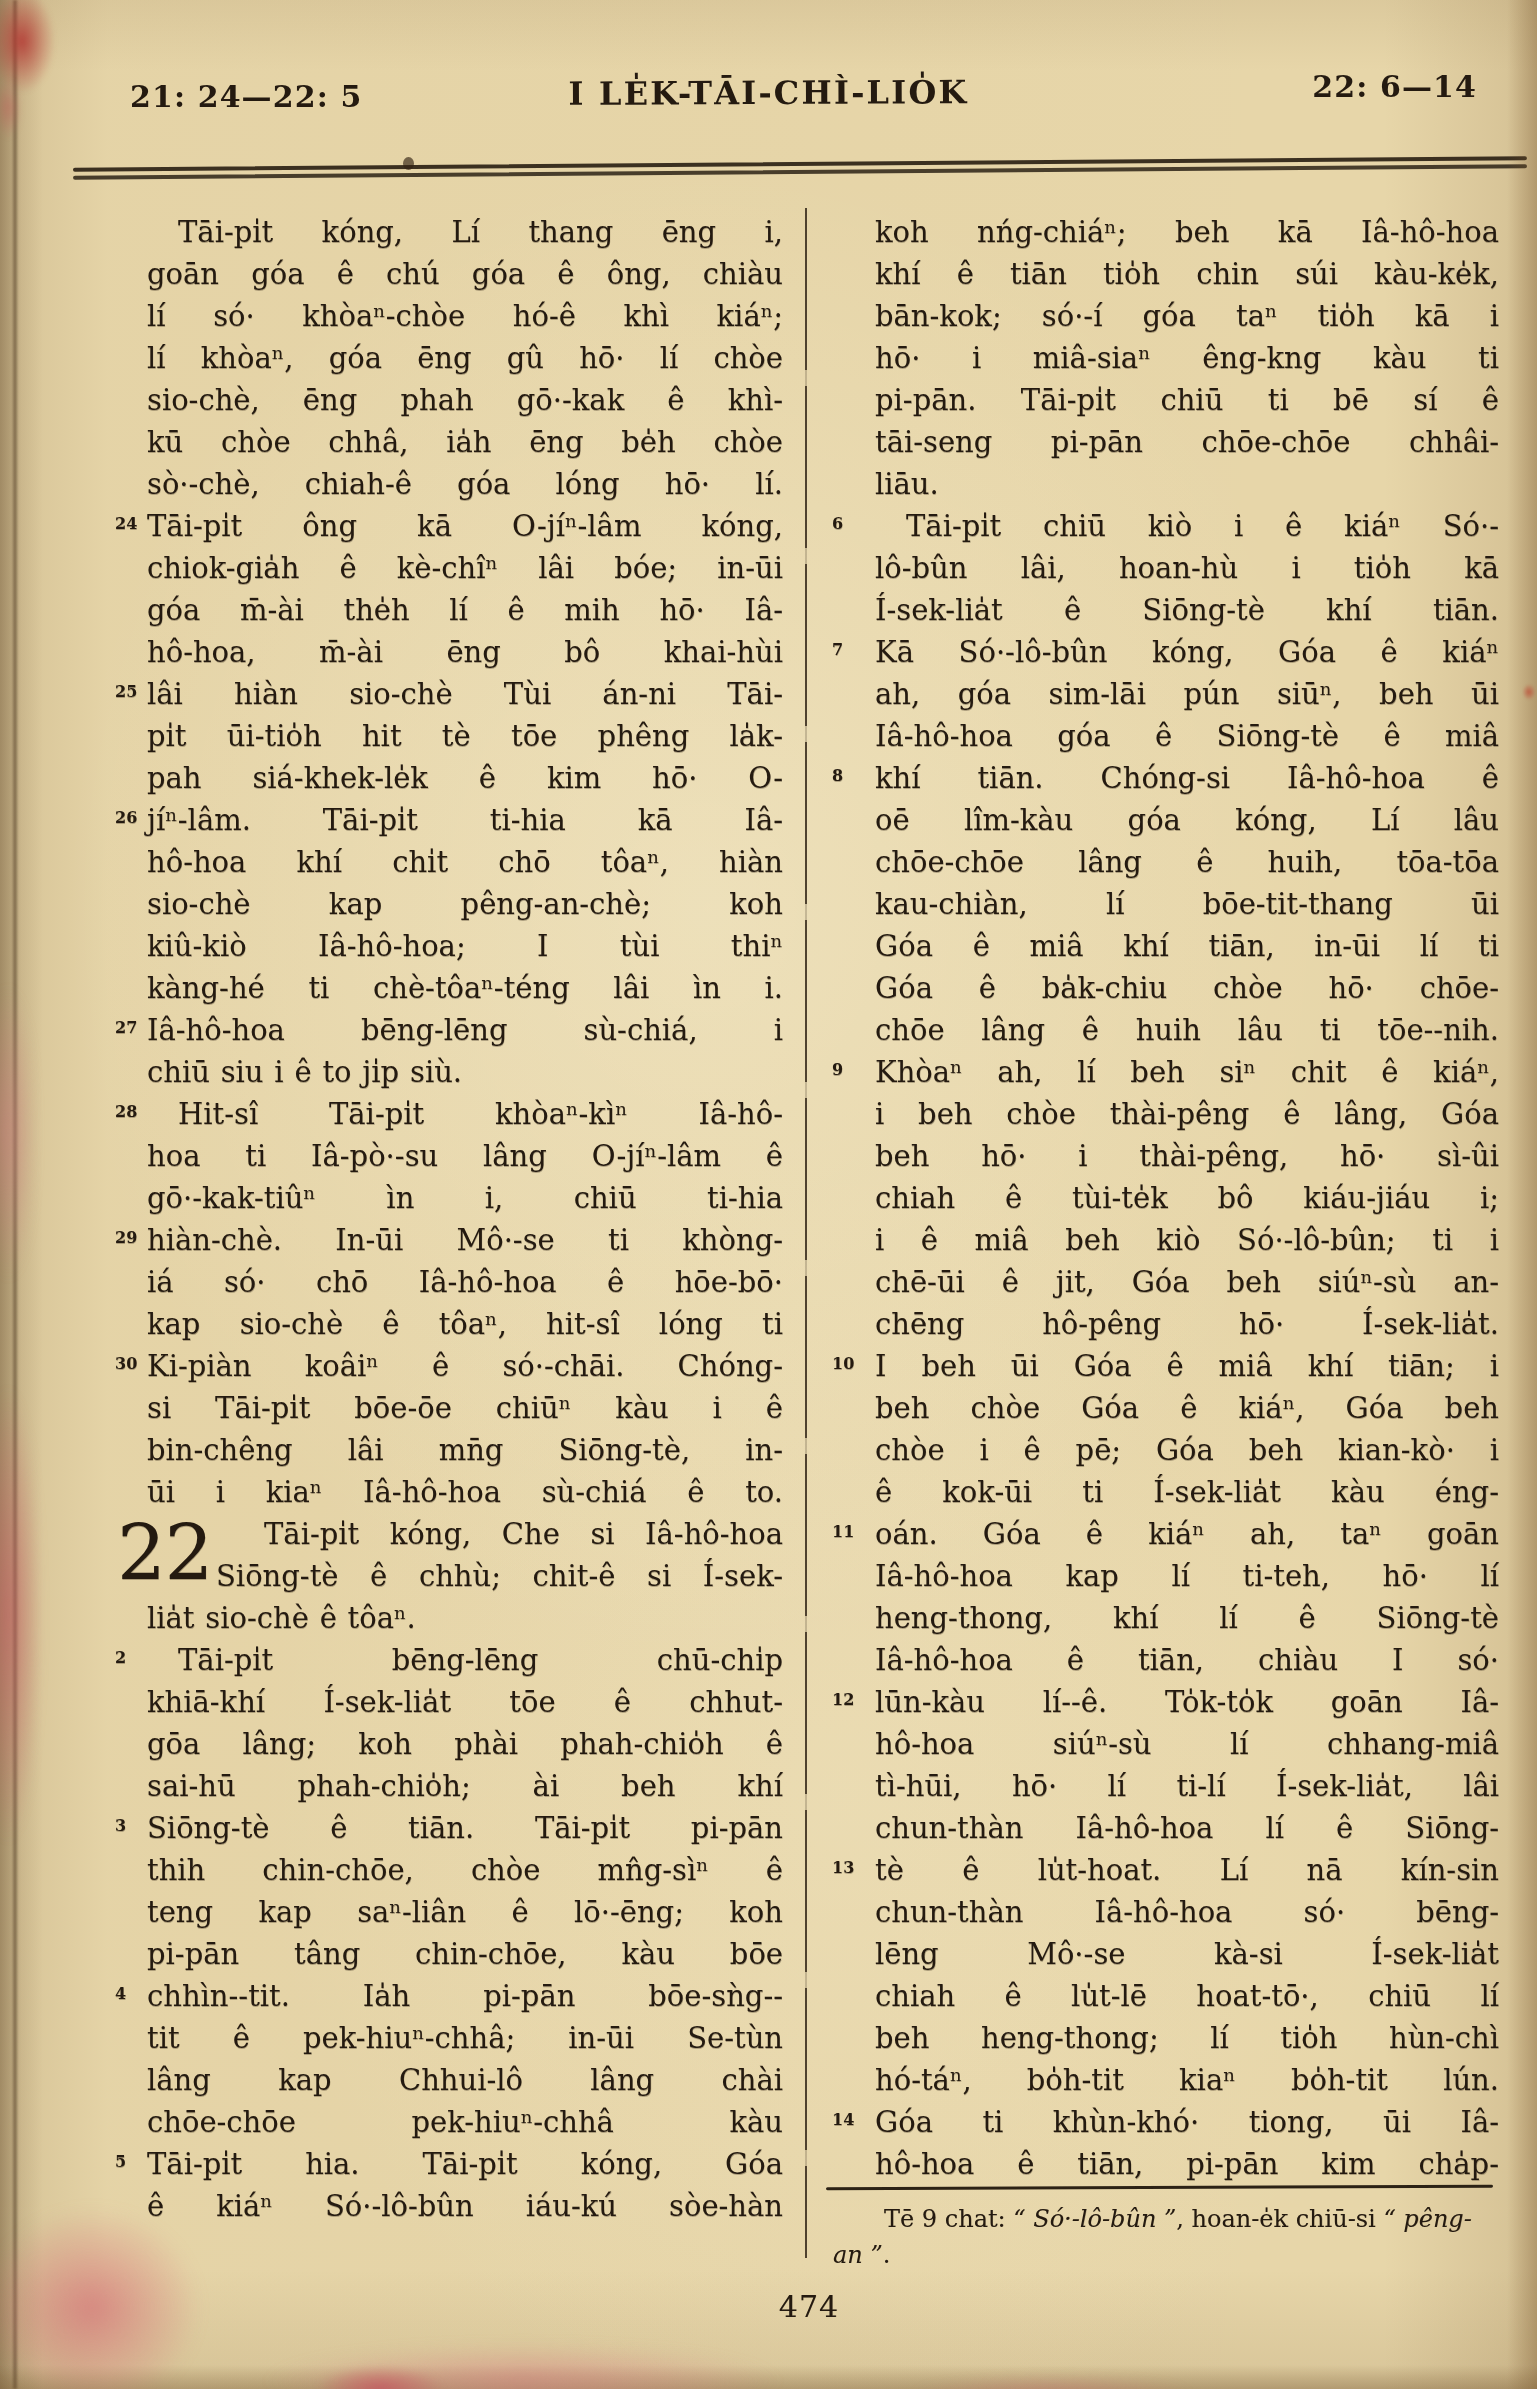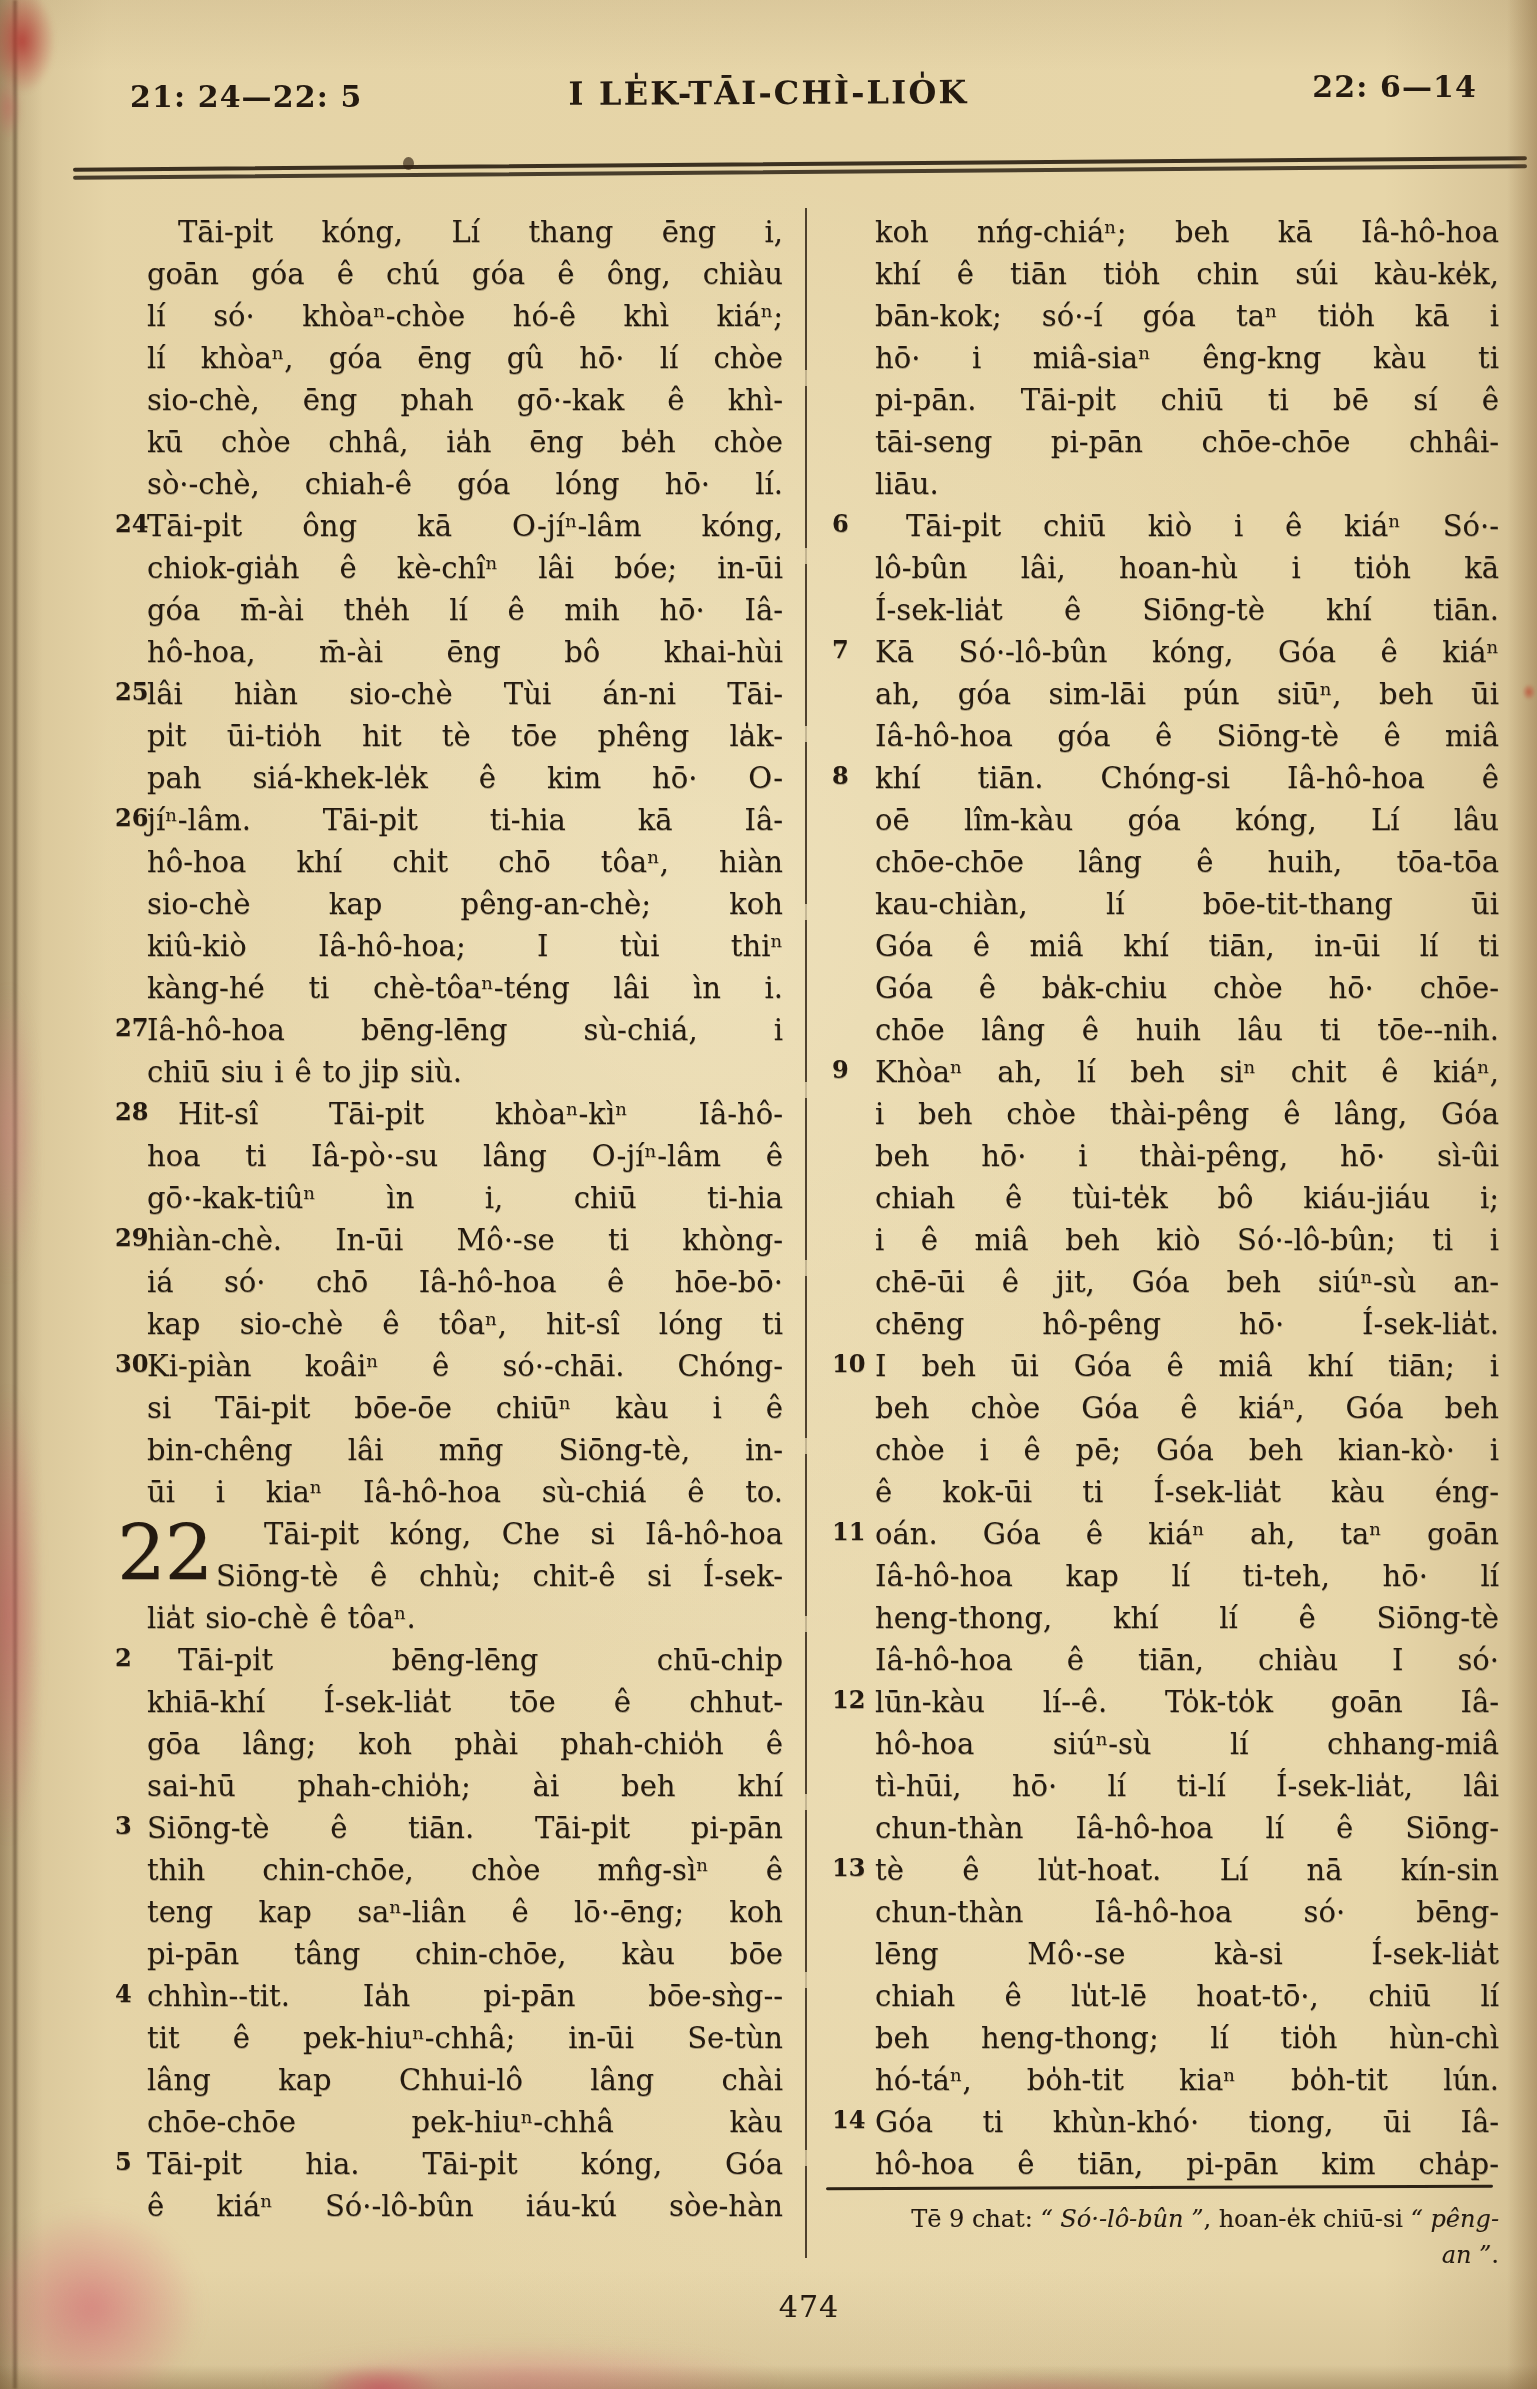--- a/index.html
+++ b/index.html
@@ -28,30 +28,30 @@
   
   .col{position:absolute;top:211px;font-size:29px;line-height:42px;
        text-shadow:0.3px 0.5px 0.5px rgba(40,28,12,0.30);}
   .col-left{left:147px;width:636px;}
   .col-right{left:875px;width:624px;}
   .line{position:relative;display:block;height:42px;text-align:justify;text-align-last:justify;word-spacing:1.6px;}
   .line.short{text-align-last:left;}
   .line.indent{padding-left:31px;}
   .line.pad-a{padding-left:117px;}
   .line.pad-b{padding-left:69px;}
-  .vnum{position:absolute;top:-1.6px;font-size:24px;font-weight:bold;}
+  .vnum{position:absolute;top:-1.6px;font-size:16px;font-weight:bold;}
   .col-left .vnum{left:-32px;}
   .col-right .vnum{left:-43px;}
   .chapnum{position:absolute;left:-30px;top:0px;font-size:77px;line-height:80px;letter-spacing:-1.6px;font-weight:400;}
   .col-divider{position:absolute;left:805px;top:208px;width:2.2px;height:2050px;
     background:repeating-linear-gradient(180deg,#3a2d1d 0px,#3a2d1d 162px,rgba(58,45,29,0.25) 162px,rgba(58,45,29,0.25) 178px);
     opacity:.88;}
   
   .footnote-rule{position:absolute;left:826px;top:2186px;width:667px;height:3.2px;background:#2c2215;transform:rotate(-0.2deg);border-radius:1.6px;}
-  .footnote{position:absolute;left:833px;top:2201px;width:666px;font-size:24px;line-height:36px;text-indent:51px;text-shadow:0.3px 0.4px 0.4px rgba(40,28,12,0.30);text-align:right;}
+  .footnote{position:absolute;left:833px;top:2201px;width:666px;font-size:24px;line-height:36px;text-indent:51px;text-shadow:0.3px 0.4px 0.4px rgba(40,28,12,0.30);}
   .fq{font-style:italic;}
   
   .page-number{position:absolute;top:2289px;left:0;width:1618px;text-align:center;font-size:30px;letter-spacing:1.1px;text-shadow:0.3px 0.4px 0.4px rgba(40,28,12,0.3);}
   
   .edge,.stain{position:absolute;pointer-events:none;}
   .edge-left{left:0;top:0;width:43px;height:100%;background:linear-gradient(90deg,rgba(82,56,28,0.40),rgba(82,56,28,0.10) 50%,rgba(82,56,28,0));}
   .edge-line{left:13px;top:0;width:4.3px;height:100%;background:rgba(62,42,22,0.42);filter:blur(1.1px);}
   .edge-right{right:0;top:0;width:30px;height:100%;background:linear-gradient(270deg,rgba(122,88,46,0.38),rgba(122,88,46,0));}
   .edge-bottom{left:0;bottom:0;width:100%;height:24px;background:linear-gradient(0deg,rgba(110,78,40,0.35),rgba(110,78,40,0));}
   .stain{border-radius:50%;}

